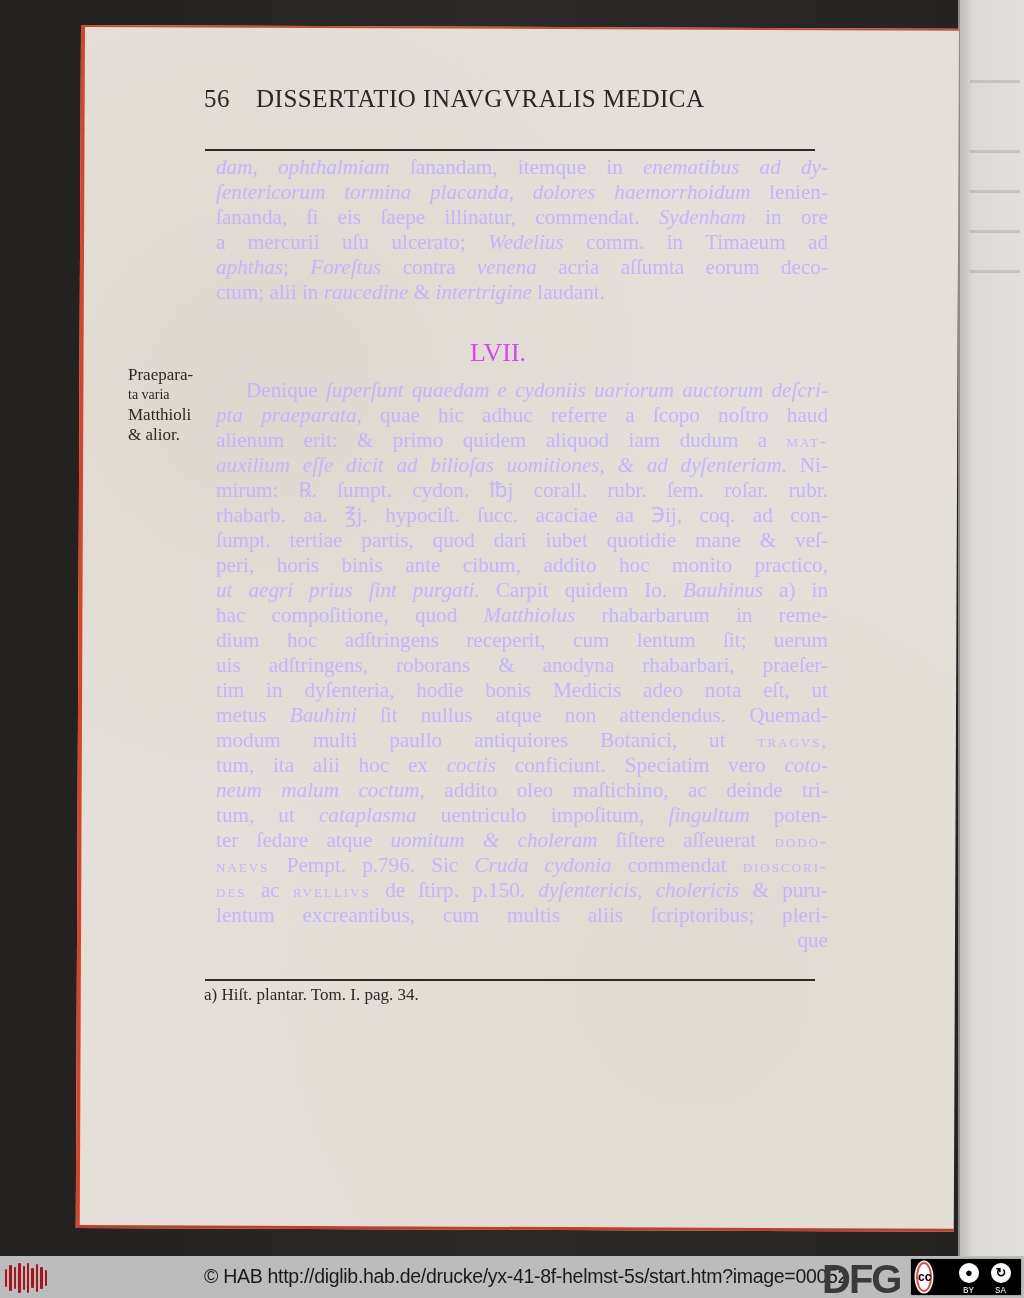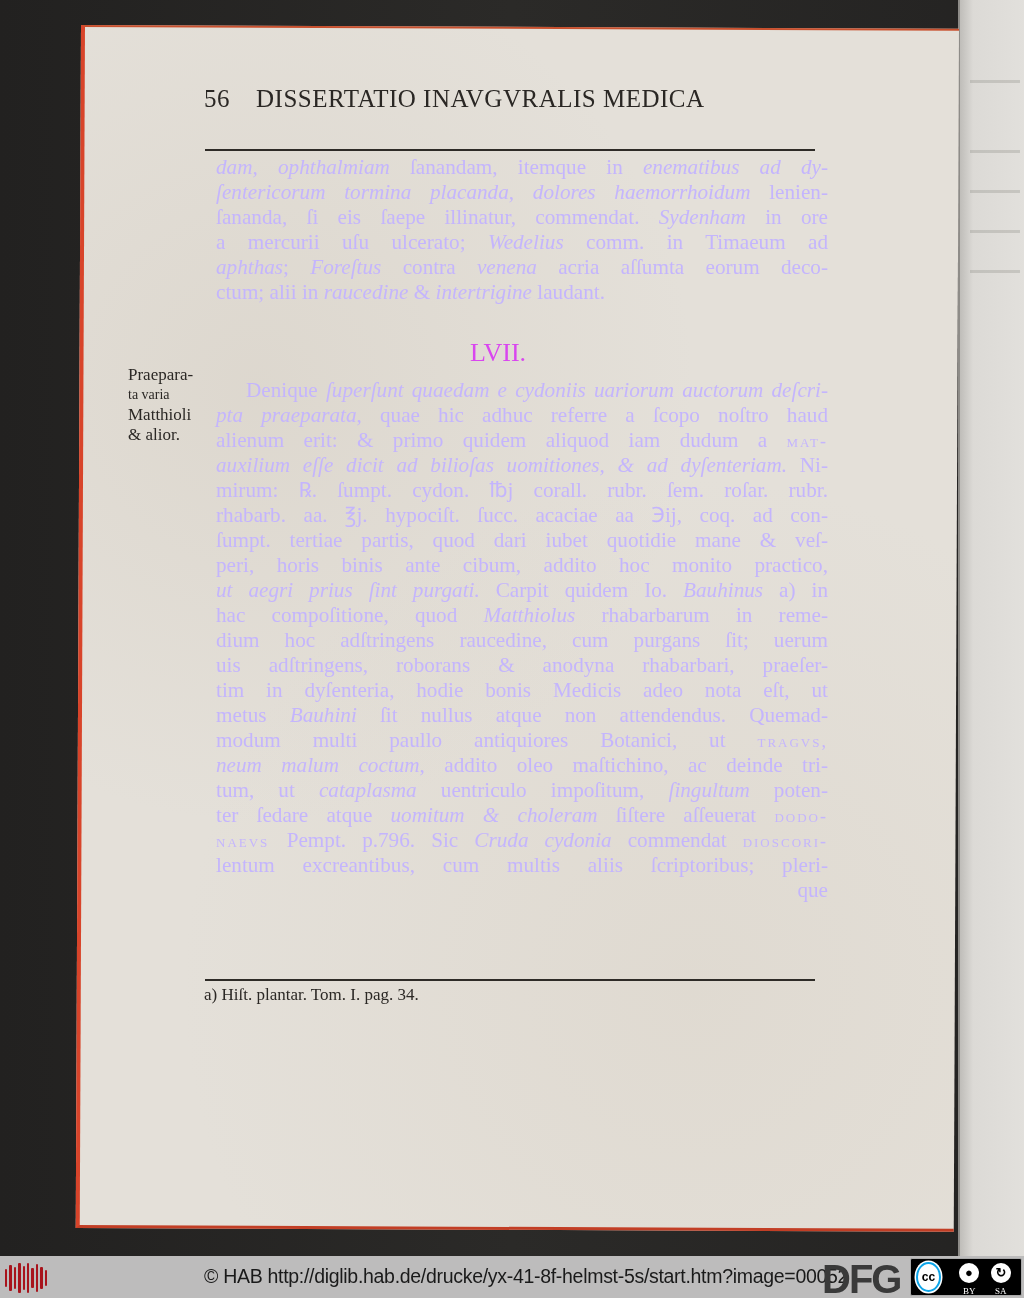--- a/index.html
+++ b/index.html
@@ -93,36 +93,36 @@
     position: absolute; left: 822px; top: 3px;
     font-family: "Liberation Sans", sans-serif; font-weight: bold;
     font-size: 40px; color: #3a3a3a; letter-spacing: -2px; line-height: 40px;
   }
   .cc-badge {
     position: absolute; left: 910px; top: 2px; width: 112px; height: 38px;
     background: #000; border: 1px solid #aaa; box-sizing: border-box;
     border-radius: 2px;
   }
   .cc-badge .cc {
-    position: absolute; left: 5px; top: 3px; width: 25px; height: 30px;
-    border-radius: 50%; background: #fff; border: 2px solid #0ea5e9;
+    position: absolute; left: 5px; top: 3px; width: 16px; height: 30px;
+    border-radius: 50%; background: #fff; border: 2px solid #ef4444;
     box-shadow: 0 0 0 1.5px #fff; box-sizing: border-box;
     font-family: "Liberation Sans", sans-serif; font-weight: bold;
     font-size: 12px; text-align: center; line-height: 26px; color: #000;
   }
   .cc-badge .circ {
     position: absolute; top: 4px; width: 20px; height: 20px;
     border-radius: 50%; background: #fff; color: #000;
     font-family: "Liberation Sans", sans-serif; font-weight: bold;
     font-size: 13px; text-align: center; line-height: 20px;
   }
   .cc-badge .by { left: 48px; }
   .cc-badge .sa { left: 80px; }
   .cc-badge .lbl {
-    position: absolute; top: 27px; font-family: Liberation Serif, serif;
+    position: absolute; top: 27px; font-family: Liberation Mono, monospace;
     font-size: 9px; color: #fff;
   }
   .cc-badge .lbl.by-l { left: 52px; }
   .cc-badge .lbl.sa-l { left: 84px; }
 </style>
 </head>
 <body>
 
 <div class="scan-bg"></div>
 
@@ -163,29 +163,31 @@
     <span class="line" style="text-indent: 30px;"><span>Denique </span><span class="it">ſuperſunt quaedam e cydoniis uariorum auctorum deſcri-</span></span>
     <span class="line"><span class="it">pta praeparata</span><span>, quae hic adhuc referre a ſcopo noſtro haud</span></span>
     <span class="line"><span>alienum erit: &amp; primo quidem aliquod iam dudum a </span><span class="sc">mat-</span></span>
     <span class="line"><span class="it">auxilium eſſe dicit ad bilioſas uomitiones, &amp; ad dyſenteriam.</span><span> Ni-</span></span>
     <span class="line"><span>mirum: ℞. ſumpt. cydon. ℔j corall. rubr. ſem. roſar. rubr.</span></span>
     <span class="line"><span>rhabarb. aa. ℥j. hypociſt. ſucc. acaciae aa ℈ij, coq. ad con-</span></span>
     <span class="line"><span>ſumpt. tertiae partis, quod dari iubet quotidie mane &amp; veſ-</span></span>
     <span class="line"><span>peri, horis binis ante cibum, addito hoc monito practico,</span></span>
     <span class="line"><span class="it">ut aegri prius ſint purgati.</span><span> Carpit quidem Io. </span><span class="it">Bauhinus </span><span>a) in</span></span>
     <span class="line"><span>hac compoſitione, quod </span><span class="it">Matthiolus </span><span>rhabarbarum in reme-</span></span>
-    <span class="line"><span>dium hoc adſtringens raucedine, cum purgans ſit; uerum</span></span>
+    <span class="line"><span>dium hoc adſtringens receperit, cum lentum ſit; uerum</span></span>
     <span class="line"><span>uis adſtringens, roborans &amp; anodyna rhabarbari, praeſer-</span></span>
     <span class="line"><span>tim in dyſenteria, hodie bonis Medicis adeo nota eſt, ut</span></span>
     <span class="line"><span>metus </span><span class="it">Bauhini </span><span>ſit nullus atque non attendendus. Quemad-</span></span>
     <span class="line"><span>modum multi paullo antiquiores Botanici, ut </span><span class="sc">tragvs,</span></span>
+    <span class="line"><span>tum, ita alii hoc ex </span><span class="it">coctis </span><span>conficiunt. Speciatim vero </span><span class="it">coto-</span></span>
     <span class="line"><span class="it">neum malum coctum</span><span>, addito oleo maſtichino, ac deinde tri-</span></span>
     <span class="line"><span>tum, ut </span><span class="it">cataplasma </span><span>uentriculo impoſitum, </span><span class="it">ſingultum </span><span>poten-</span></span>
     <span class="line"><span>ter ſedare atque </span><span class="it">uomitum &amp; choleram </span><span>ſiſtere aſſeuerat </span><span class="sc">dodo-</span></span>
     <span class="line"><span class="sc">naevs </span><span>Pempt. p.796. Sic </span><span class="it">Cruda cydonia </span><span>commendat </span><span class="sc">dioscori-</span></span>
+    <span class="line"><span class="sc">des </span><span>ac </span><span class="sc">rvellivs </span><span>de ſtirp. p.150. </span><span class="it">dyſentericis, cholericis </span><span>&amp; puru-</span></span>
     <span class="line"><span>lentum excreantibus, cum multis aliis ſcriptoribus; pleri-</span></span>
     <span class="line right">que</span>
   </div>
 
 <div class="rule foot"></div>
 <div class="footnote">a) Hiſt. plantar. Tom. I. pag. 34.</div>
 
 <div class="footer">
   <div class="hab-logo">
     <i style="height:18px"></i>

